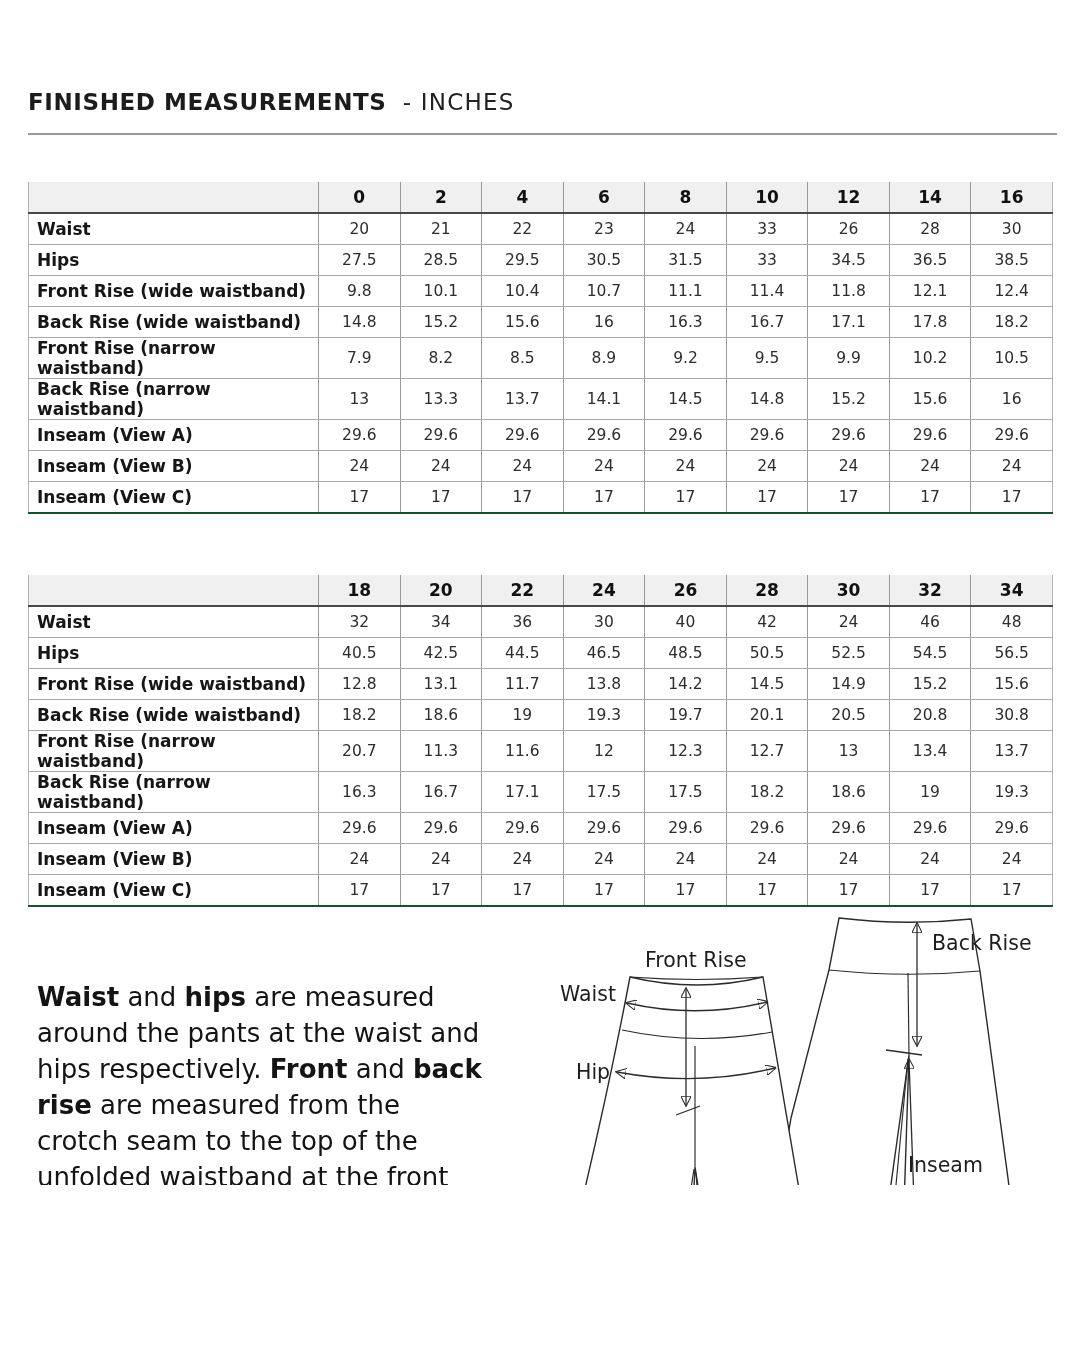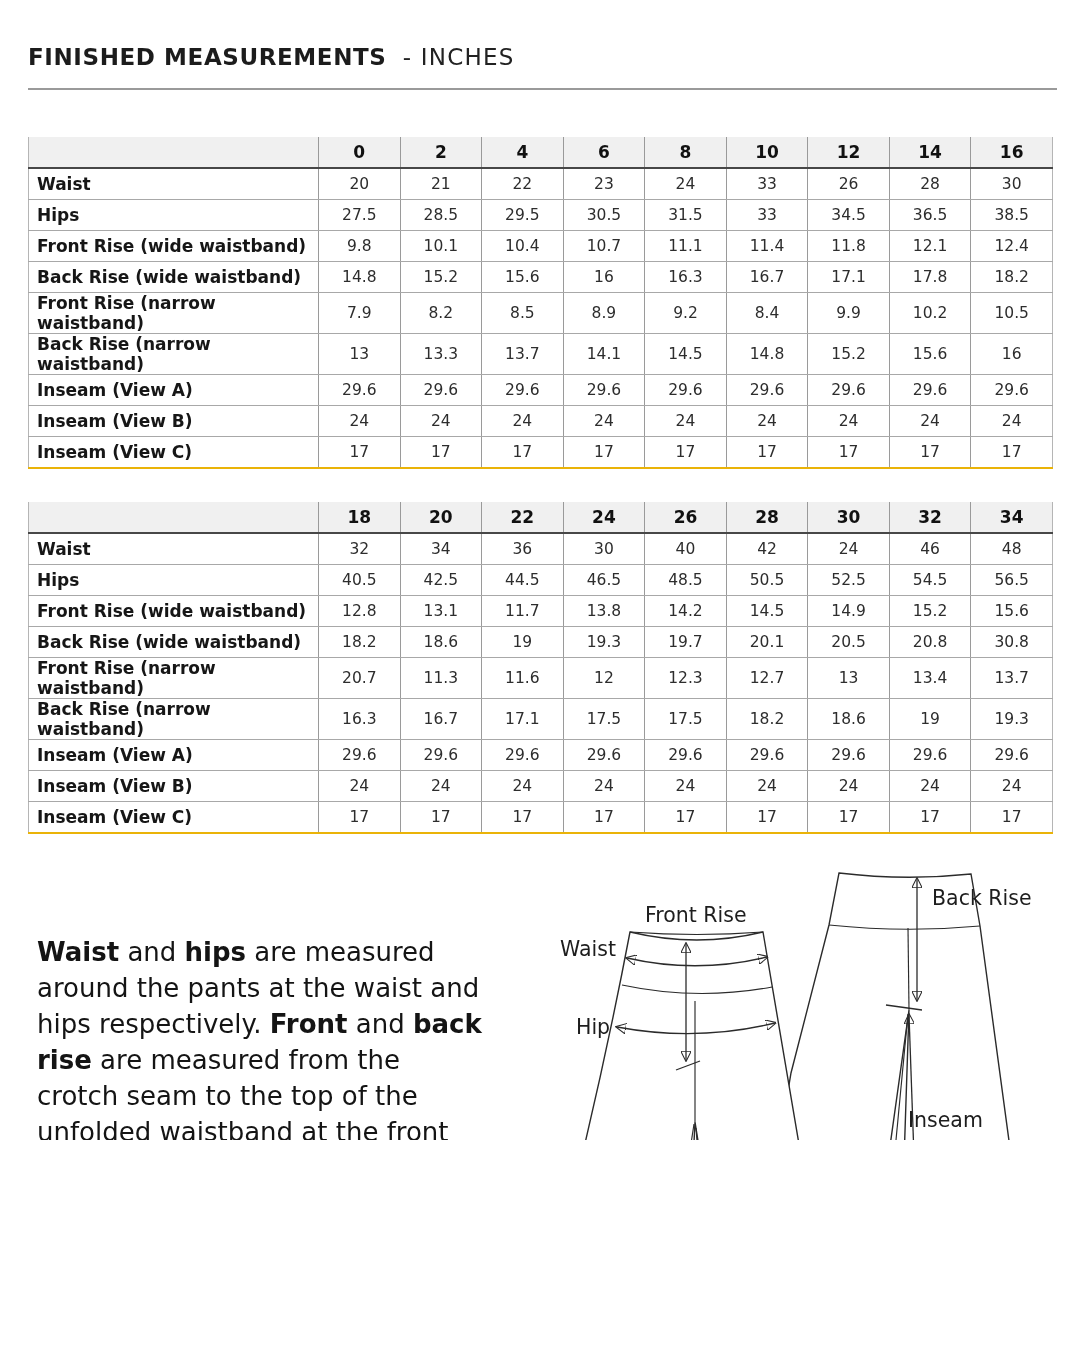--- a/index.html
+++ b/index.html
@@ -1,42 +1,42 @@
 <!DOCTYPE html>
 <html><head>
 <meta charset="utf-8">
 <style>
   html,body{margin:0;padding:0;background:#ffffff;}
   .page{
     position:relative;width:1080px;height:1140px;background:#ffffff;overflow:hidden;
-    font-family:"DejaVu Sans","Liberation Sans",sans-serif;color:#1c1c1c;
+    font-family:"DejaVu Sans","Liberation Sans",sans-serif;color:#1c1c1c;margin-top:45px;
   }
   
   .title{position:absolute;left:28px;top:44px;font-size:23px;white-space:nowrap;}
   .title .main{font-weight:700;letter-spacing:.6px;}
   .title .suffix{font-weight:400;letter-spacing:1.2px;margin-left:9px;color:#222;}
   .rule{position:absolute;left:28px;top:88px;width:1029px;height:2px;background:#9a9a9a;}
   
   table.mtable{
     position:absolute;left:28px;width:1025px;border-collapse:collapse;table-layout:fixed;
   }
   #table1{top:137px;}
-  #table2{top:502px;}
+  #table2{top:530px;}
   .mtable th,.mtable td{height:30px;padding:0;overflow:hidden;}
   .mtable thead th{
     background:#f0f0f0;border-bottom:2px solid #474747;
     font-size:17px;font-weight:700;text-align:center;color:#111;
   }
   .mtable tbody td{
     border-bottom:1px solid #a8a8a8;font-size:15.5px;text-align:center;color:#2d2d2d;
   }
   .mtable th:not(:first-child),.mtable td:not(:first-child){border-left:1px solid #9a9a9a;}
   .mtable th:first-child,.mtable td:first-child{border-left:1px solid #b5b5b5;}
   .mtable th:last-child,.mtable td:last-child{border-right:1px solid #b5b5b5;}
-  .mtable tbody tr:last-child td{border-bottom:2px solid #eab308;}
+  .mtable tbody tr:last-child td{border-bottom:2px solid #14532d;}
   .mtable td.row-label{
     text-align:left;font-weight:700;font-size:17px;color:#161616;padding-left:8px;
   }
   
   .desc{
     position:absolute;left:37px;top:908px;width:452px;
     font-size:26px;line-height:36px;color:#141414;
   }
   .desc b{font-weight:700;}
   
@@ -139,21 +139,21 @@
           <td>17.8</td>
           <td>18.2</td>
         </tr>
         <tr>
           <td class="row-label">Front Rise (narrow waistband)</td>
           <td>7.9</td>
           <td>8.2</td>
           <td>8.5</td>
           <td>8.9</td>
           <td>9.2</td>
-          <td>8.4</td>
+          <td>9.5</td>
           <td>9.9</td>
           <td>10.2</td>
           <td>10.5</td>
         </tr>
         <tr>
           <td class="row-label">Back Rise (narrow waistband)</td>
           <td>13</td>
           <td>13.3</td>
           <td>13.7</td>
           <td>14.1</td>

